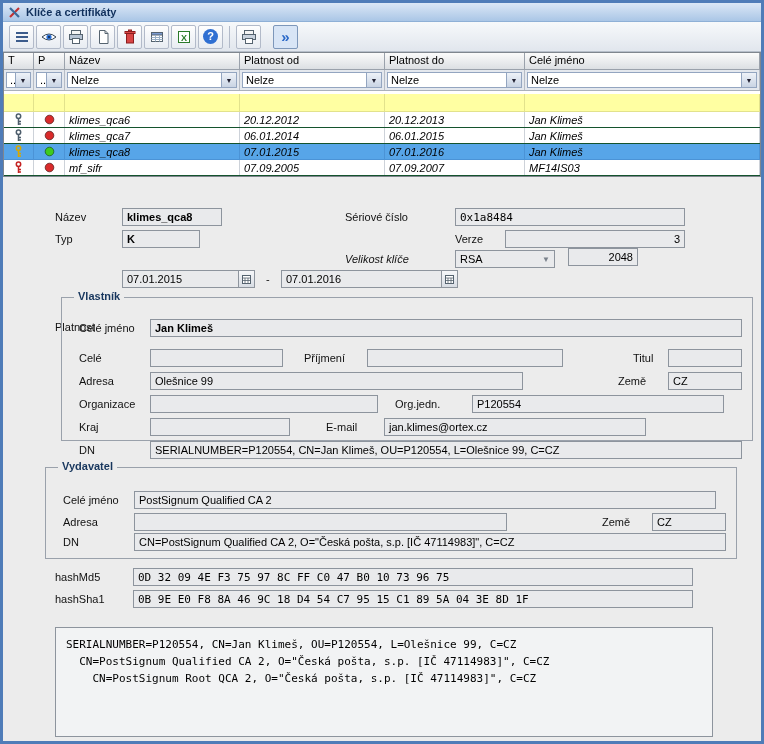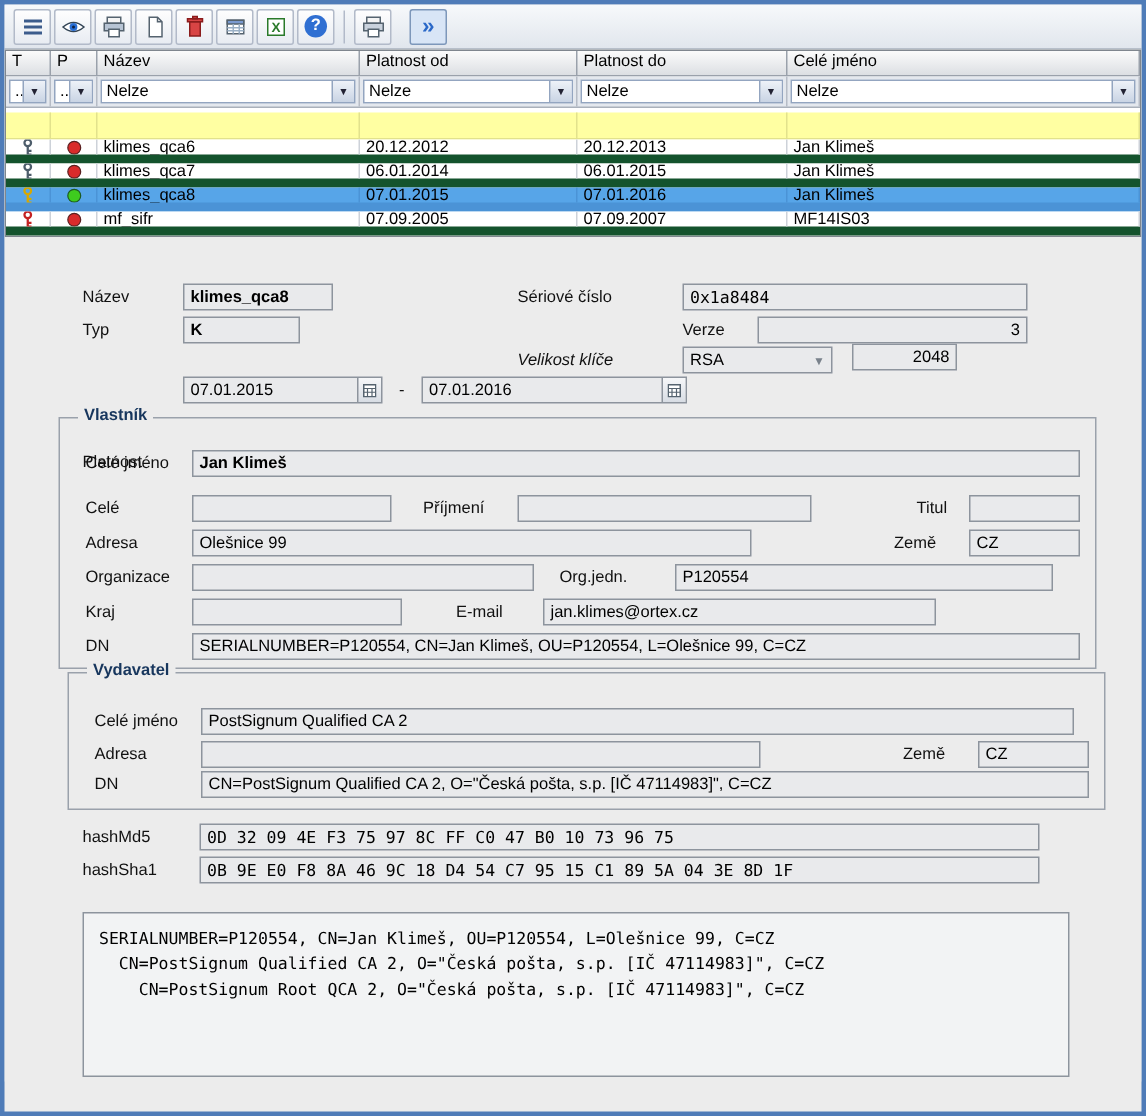--- a/index.html
+++ b/index.html
@@ -32,21 +32,21 @@
   .frow { height:21px; background:#e4e8ee; border-bottom:1px solid #aab1bb; }
   .fcell { border-right:1px solid #b6bcc6; padding:2px; }
   .fcombo { display:flex; align-items:center; height:16px; background:#fff; border:1px solid #93a5c0; width:100%; }
   .fcombo .ftxt { flex:1; padding:0 3px; overflow:hidden; white-space:nowrap; }
   .fcombo .farr { width:15px; align-self:stretch; border-left:1px solid #93a5c0; background:linear-gradient(#eef2f8,#c9d4e4); display:flex; align-items:center; justify-content:center; font-size:7px; color:#223; }
 
   .gaprow { height:3px; background:#fff; }
   .newrow { height:18px; background:#ffffa2; border-bottom:1px solid #e2e28c; }
   .ncell { border-right:1px solid #e2e28c; height:100%; }
 
-  .trow { height:16px; background:#fff; border-bottom:6px solid #14532d; }
+  .trow { height:16px; background:#fff; border-bottom:1px solid #14532d;font-style:italic; }
   .c { border-right:1px solid #cdd2d9; padding:0 4px; display:flex; align-items:center; height:100%; overflow:hidden; white-space:nowrap; }
   .c.ci { justify-content:center; padding:0; }
   .trow.sel { background:#57a5e8; border-bottom-color:#4b93d6; }
   .trow.sel .c { border-right-color:#4b93d6; }
 
   
   .form { position:relative; height:563px; background:#ececec; }
   .lbl { position:absolute; white-space:nowrap; color:#111; }
   .fld { position:absolute; height:18px; background:#e9eaec; border:1px solid #8d949d; padding:0 4px; display:flex; align-items:center; overflow:hidden; white-space:nowrap; }
   .fld.bold { font-weight:bold; }
@@ -61,20 +61,27 @@
   .gbox .legend { position:absolute; top:-8px; left:12px; background:#ececec; padding:0 4px; font-weight:bold; color:#17365d; }
 
   .chainbox { position:absolute; background:#f2f3f4; border:1px solid #8d949d; font-family:"DejaVu Sans Mono",monospace; font-size:11px; padding:8px 10px; overflow:hidden; }
   .chainbox div { white-space:pre; line-height:17px; }
 </style>
 </head>
 <body>
 
 <div class="win">
 
+  <div class="titlebar">
+    <svg width="13" height="13">
+      <path d="M2 11 L11 2" stroke="#c23030" stroke-width="2.2"></path>
+      <path d="M2 2 L11 11" stroke="#3a6a9a" stroke-width="2.2"></path>
+    </svg>
+    <span class="title-text">Klíče a certifikáty</span>
+  </div>
 
   <div class="toolbar">
     <div class="tbtn">
       <svg width="16" height="16">
           <g fill="#3c5c8c">
             <rect x="2" y="3" width="12" height="2"></rect>
             <rect x="2" y="7" width="12" height="2"></rect>
             <rect x="2" y="11" width="12" height="2"></rect>
           </g>
         </svg>
@@ -306,21 +313,21 @@
     <div class="fld datef" style="left:278px; top:93px; width:177px;">
       <span class="dtxt">07.01.2016</span>
       <span class="calbtn">
           <svg width="9" height="9">
             <rect x="0.5" y="0.5" width="8" height="8" fill="#fff" stroke="#55636f"></rect>
             <path d="M0.5 3 H8.5 M3 3 V8.5 M6 3 V8.5 M0.5 5.5 H8.5" stroke="#55636f" stroke-width="0.8"></path>
           </svg>
         </span>
     </div>
 
-    <div class="gbox" style="left:36px; top:120px; width:692px; height:168px;text-align:right;">
+    <div class="gbox" style="left:58px; top:120px; width:692px; height:144px;text-align:right;">
       <span class="legend">Vlastník</span>
 
       <span class="lbl" style="left:17px; top:24px;">Celé jméno</span>
       <div class="fld bold" style="left:88px; top:21px; width:592px;">Jan Klimeš</div>
 
       <span class="lbl" style="left:17px; top:54px;">Celé</span>
       <div class="fld" style="left:88px; top:51px; width:133px;"></div>
       <span class="lbl" style="left:242px; top:54px;">Příjmení</span>
       <div class="fld" style="left:305px; top:51px; width:196px;"></div>
       <span class="lbl" style="left:571px; top:54px;">Titul</span>

